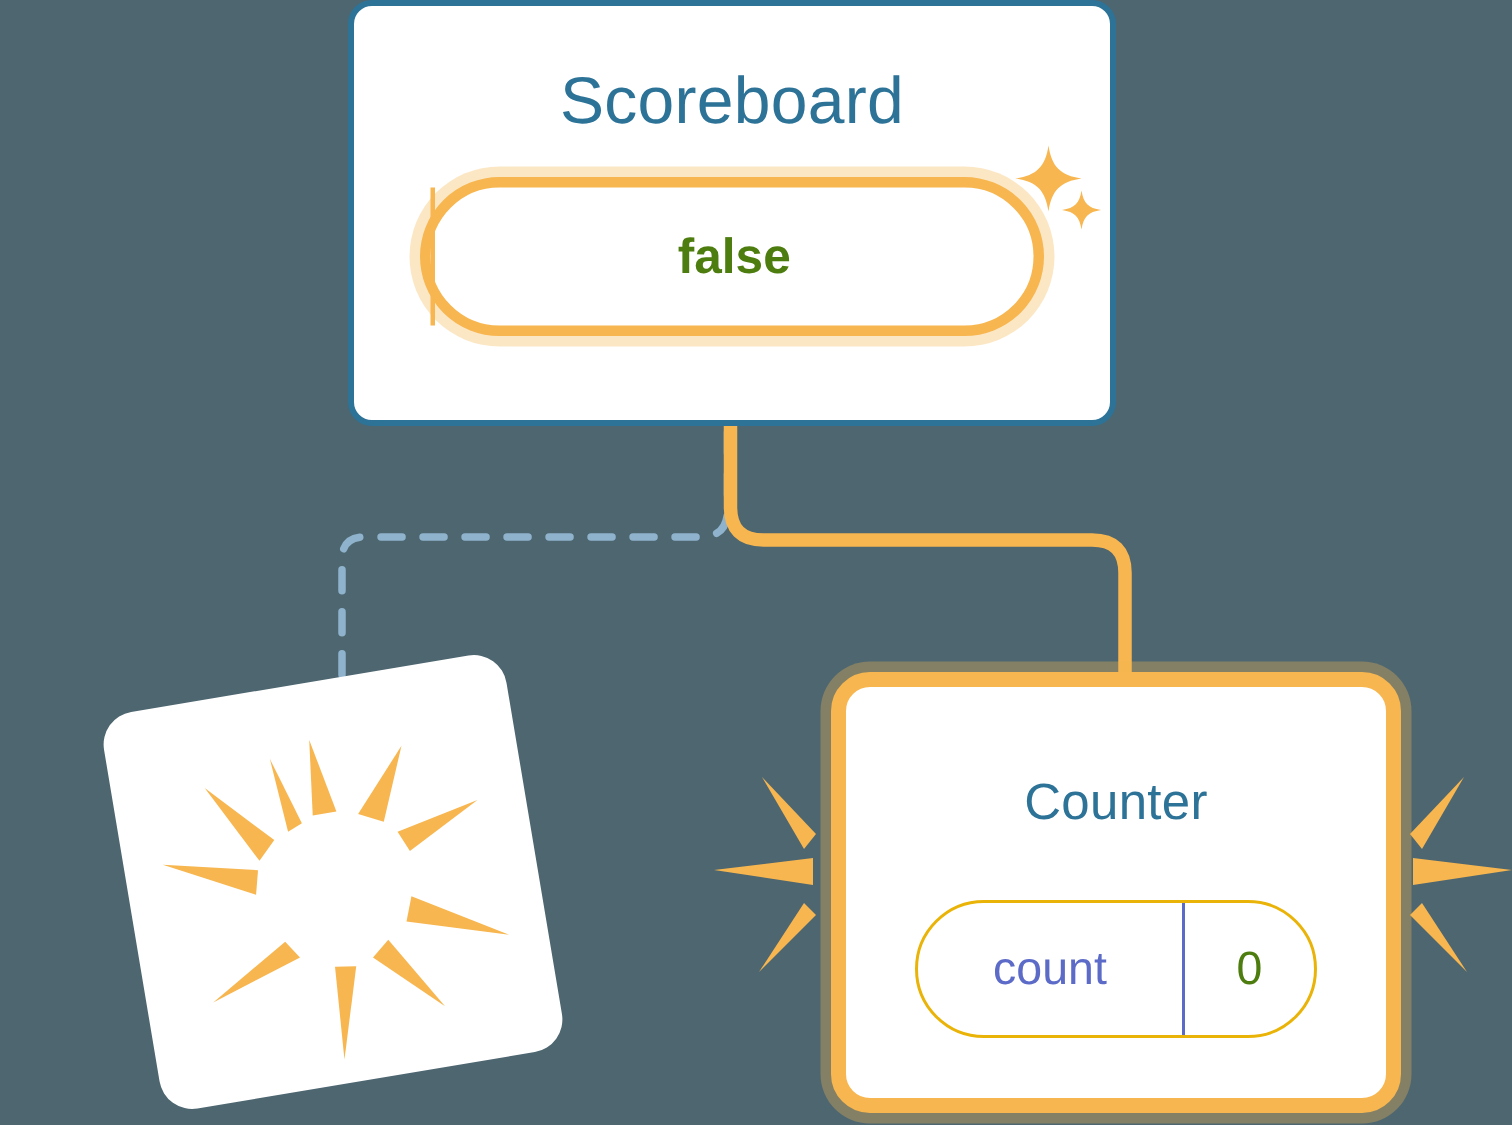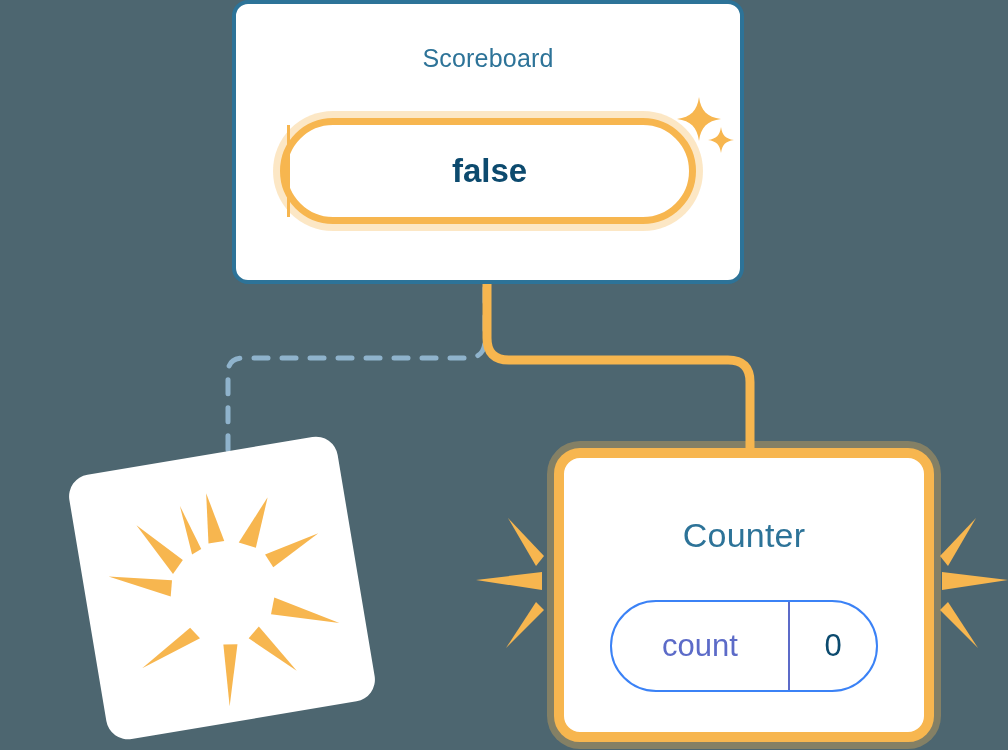--- a/index.html
+++ b/index.html
@@ -41,21 +41,21 @@
     border-top-left-radius: 16px;
     border-top-right-radius: 16px;
   }
   .card-title {
     position: absolute;
     left: 0;
     right: 0;
     top: 42px;
     text-align: center;
     color: #2d7398;
-    font-size: 25px;
+    font-size: 44px;
     font-weight: 400;
     letter-spacing: 0.2px;
     line-height: 1;
   }
 
   
   .pill-wrap {
     position: absolute;
     left: 50%;
     transform: translateX(-50%);
@@ -86,21 +86,21 @@
     width: 3px;
     background: #f7b64f;
     align-self: stretch;
     margin: 0;
   }
   .pill-val {
     flex: 1 1 auto;
     display: flex;
     align-items: center;
     justify-content: center;
-    color: #0c4a6e;
+    color: #4d7c0f;
     font-size: 33px;
     font-weight: 700;
   }
 
   
   .sparkle {
     position: absolute;
     fill: #f7b64f;
   }
   .sparkle-big { left: 676px; top: 96px; }
@@ -121,21 +121,21 @@
   }
   .counter-card .card-title { top: 60px; font-size: 34px; }
   .pill-plain {
     position: absolute;
     left: 50%;
     transform: translateX(-50%);
     top: 142px;
     box-sizing: border-box;
     width: 268px;
     height: 92px;
-    border: 2px solid #3b82f6;
+    border: 2px solid #eab308;
     border-radius: 46px;
     background: #ffffff;
     display: flex;
     align-items: stretch;
   }
   .pill-plain .pill-key {
     flex: 0 0 176px;
     font-size: 31px;
   }
   .pill-plain .pill-divider { width: 2px; background: #5c6bc8; }

